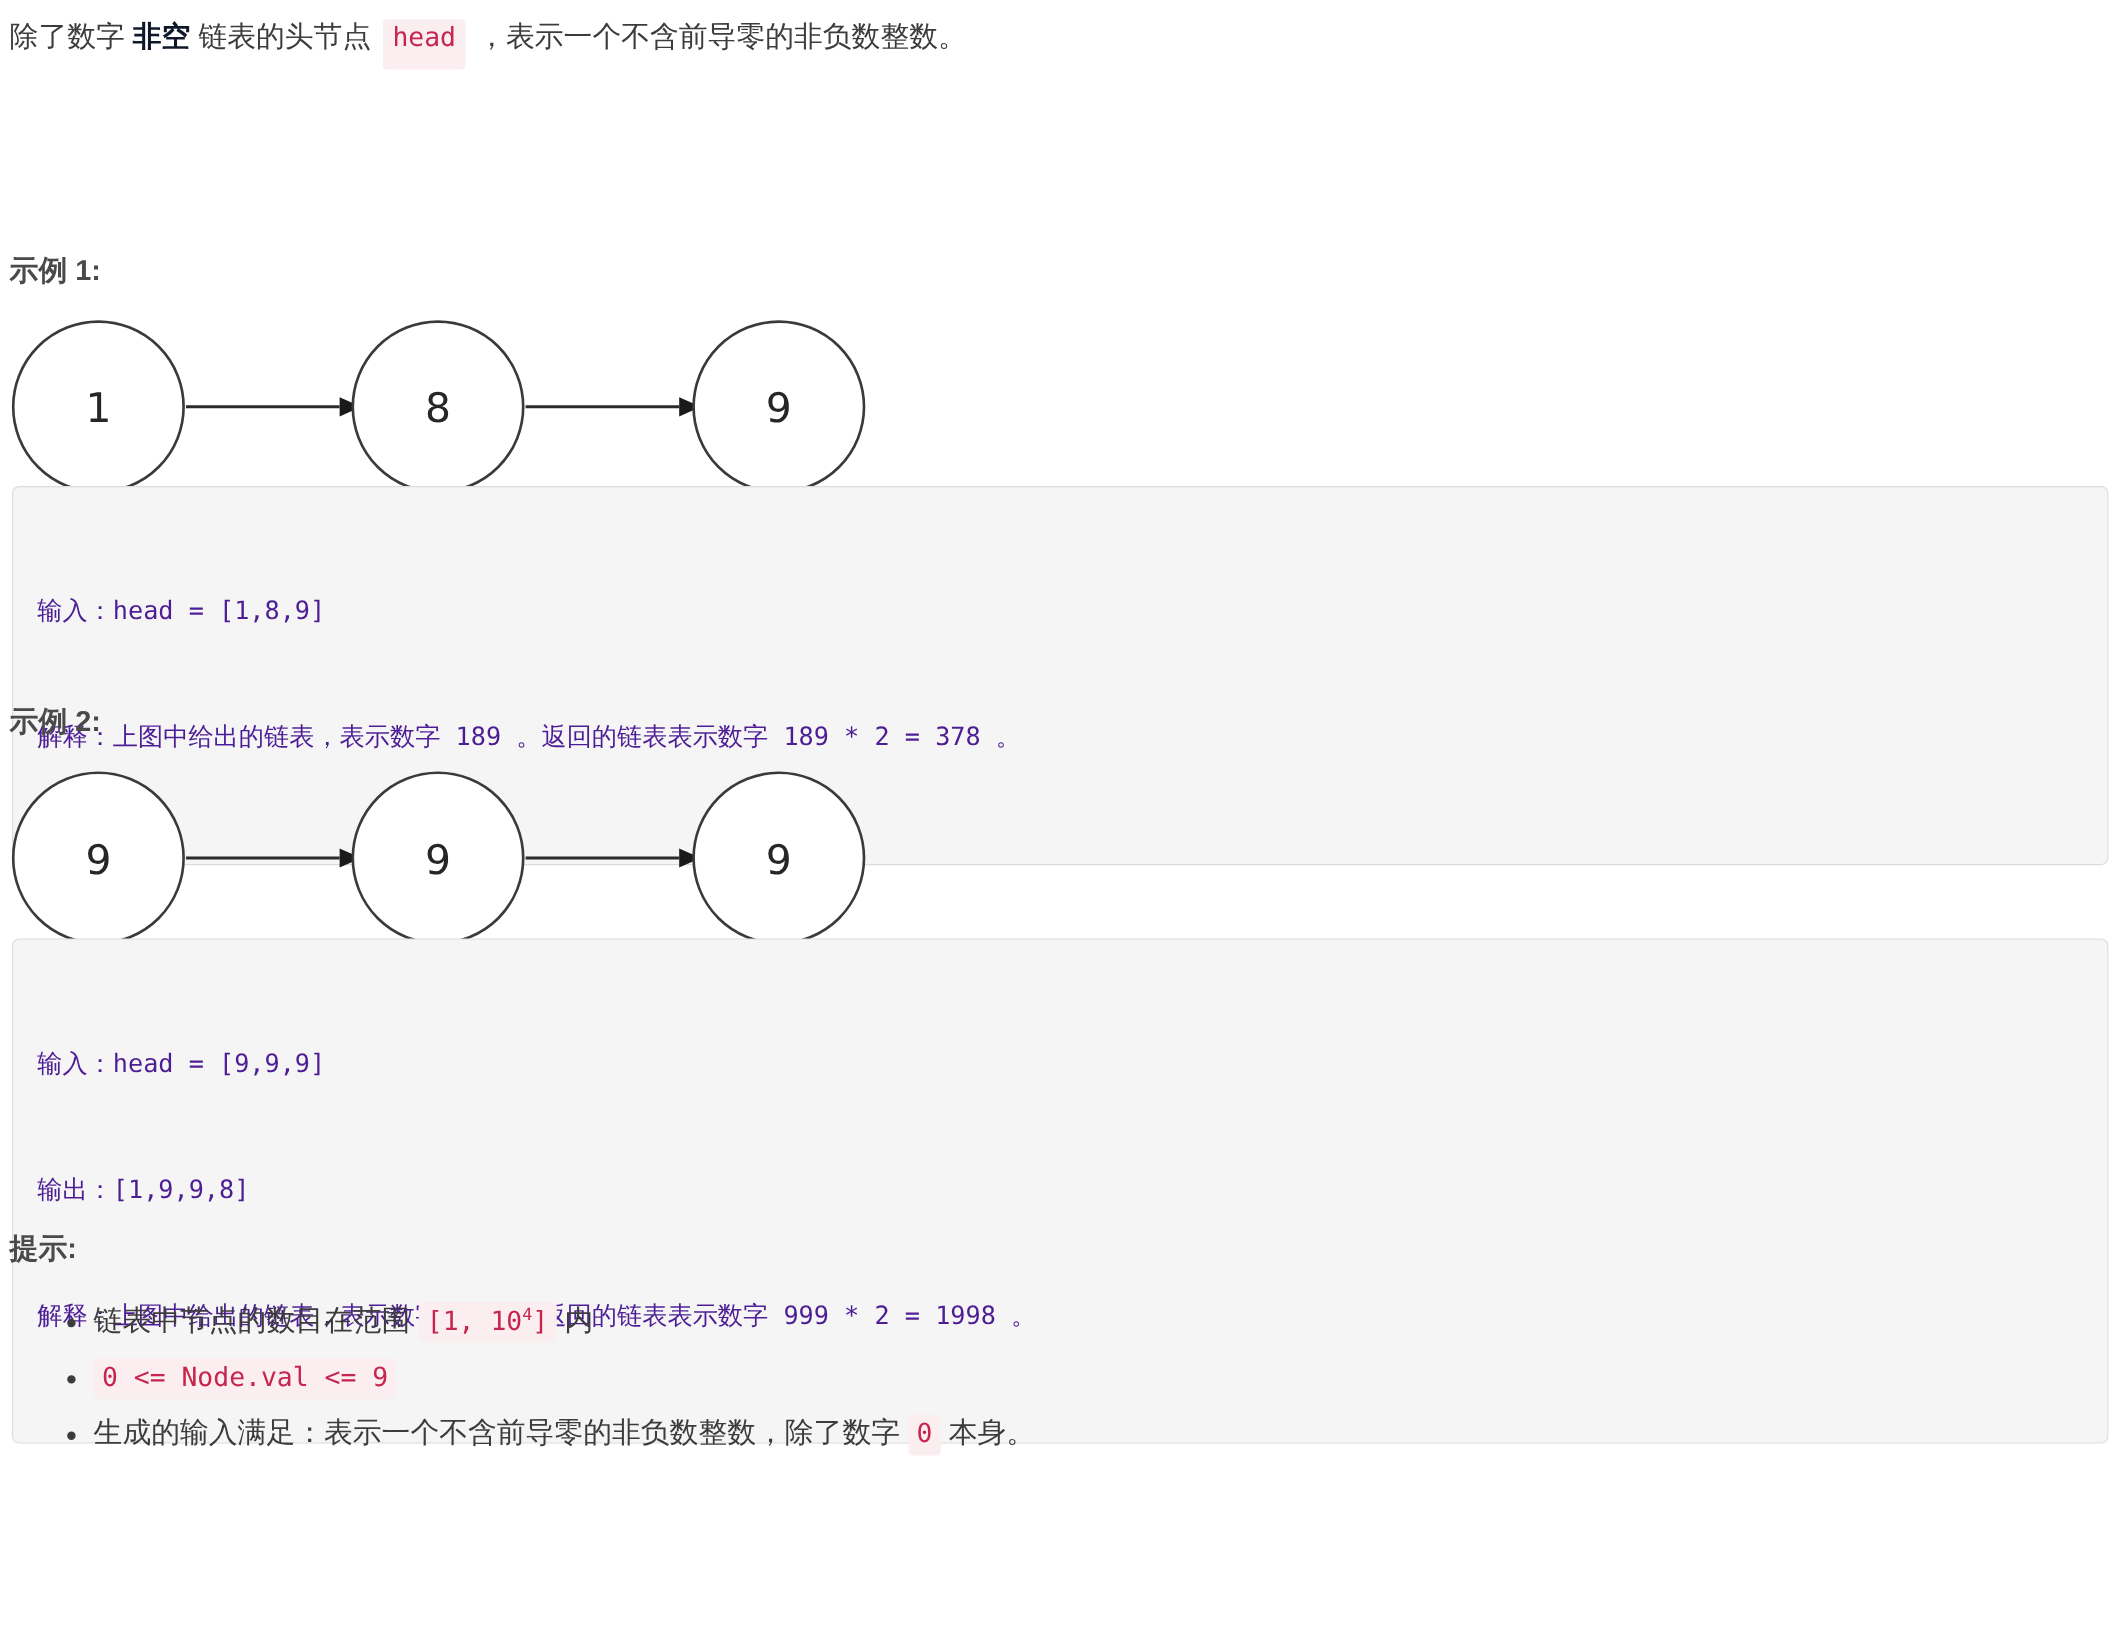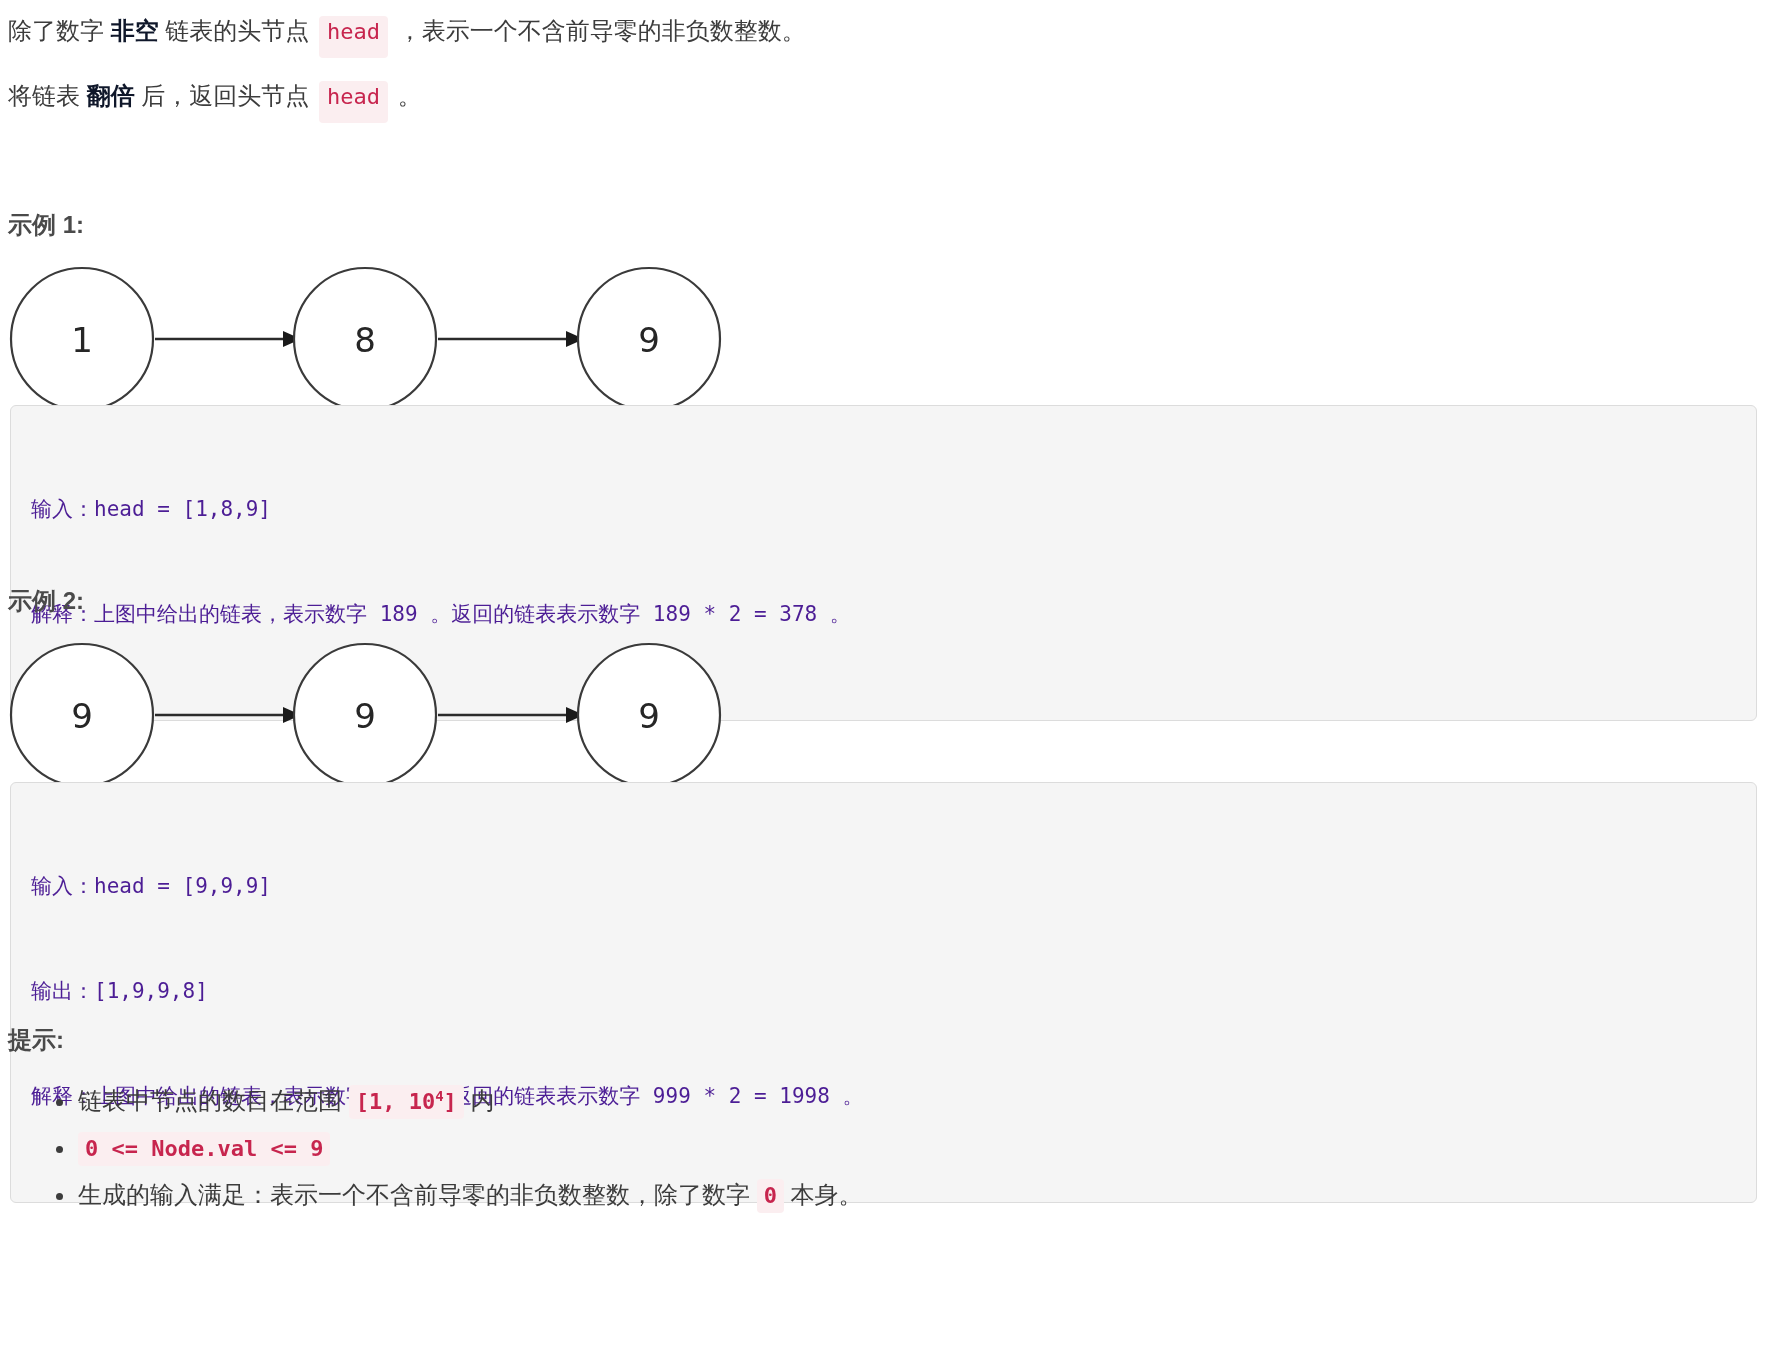--- a/index.html
+++ b/index.html
@@ -118,41 +118,39 @@
     border-radius: 50%;
   }
   .code-pink {
     font-family: "DejaVu Sans Mono", "Liberation Mono", monospace;
     font-size: 22px;
     color: #c7254e;
     background: #fbeef0;
     border-radius: 4px;
     padding: 4px 7px 5px 7px;
     white-space: pre;
-    font-weight: bold;
   }
   .code-pink sup {
     font-size: 14px;
     vertical-align: super;
     line-height: 0;
   }
   .node-text {
     font-family: "DejaVu Sans", sans-serif;
     font-size: 34px;
     fill: #262626;
   }
 </style>
 </head>
 <body>
 
 <div class="page">
 
   <p class="para p1"><span>除了数字 </span><strong class="bold">非空</strong><span> 链表的头节点 </span><code class="chip">head</code><span> ，表示一个不含前导零的非负数整数。</span></p>
 
-  <p class="para p2"><span>将链表 </span><strong class="bold">翻倍</strong><span> 后，返回头节点 </span><code class="chip">head</code><span> 。</span></p>
 
   <div class="heading h-ex1">示例 1:</div>
 
   <svg class="diagram d1" width="760" height="150" viewBox="0 0 760 150">
     <g>
       <circle cx="82" cy="75" r="71" fill="#ffffff" stroke="#3a3a3a" stroke-width="2.2"></circle>
       <text class="node-text" x="82" y="88" text-anchor="middle">1</text>
     </g>
     <g>
       <line x1="155" y1="75" x2="283" y2="75" stroke="#2b2b2b" stroke-width="2.4"></line>

